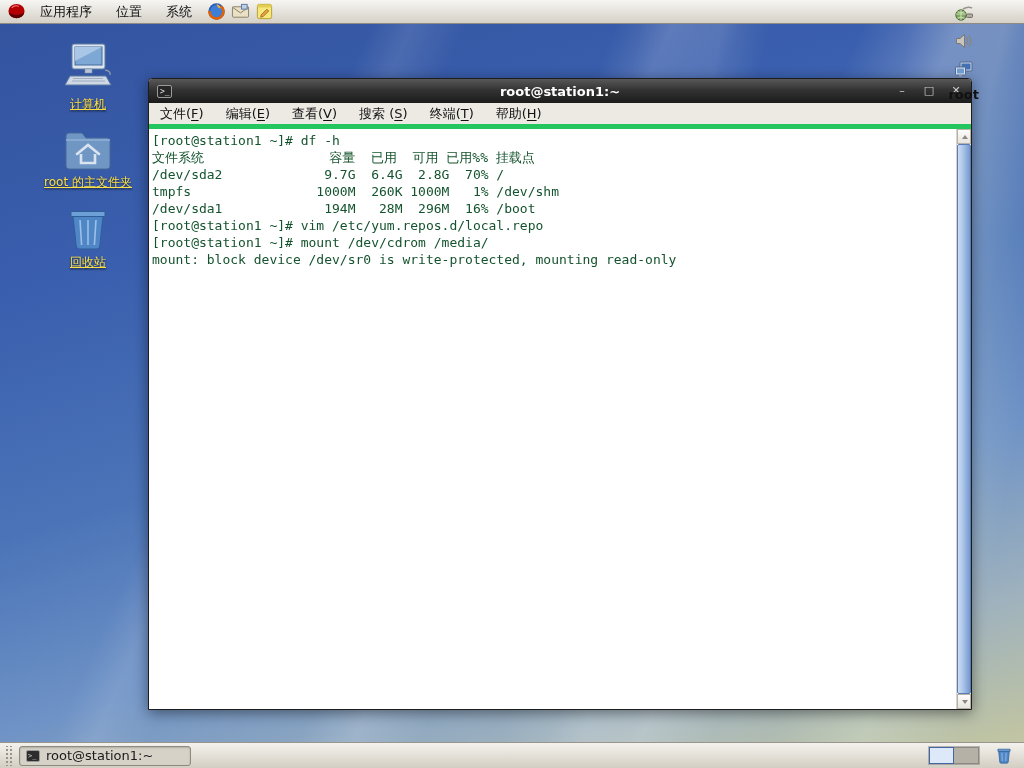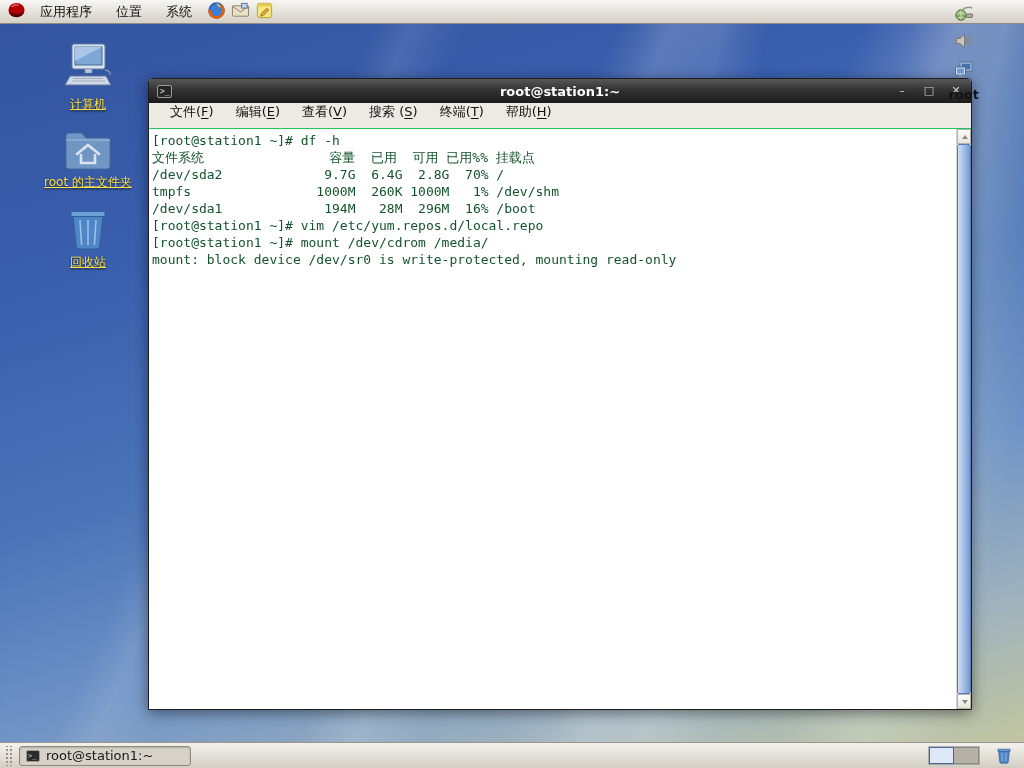--- a/index.html
+++ b/index.html
@@ -17,21 +17,21 @@
   }
   .desktop-bg .streaks2 { position:absolute; inset:0;
     background: linear-gradient(101deg, transparent 55%, rgba(255,255,255,.12) 62%, transparent 66%,
       transparent 78%, rgba(230,240,220,.25) 86%, transparent 94%);
   }
 
   
   .top-panel { position:absolute; left:0; top:0; width:1024px; height:24px; z-index:5;
     background: linear-gradient(#f7f6f3,#e2dfd8 60%,#d5d1c8);
     border-bottom:1px solid #8f8b82; display:flex; align-items:center; padding:0 6px; font-size:13px; color:#111; }
-  .tp-left { display:flex; align-items:flex-start; gap:4px; }
+  .tp-left { display:flex; align-items:center; gap:4px; }
   .tp-menu { padding:2px 10px; cursor:default; }
   .tp-right { margin-left:auto; display:flex; align-items:center; gap:8px;flex-direction:column; }
   .icon-btn { width:20px; height:20px; display:flex; align-items:center; justify-content:center; }
   .handle { width:9px; height:20px;
     background-image: radial-gradient(circle, #989388 1px, transparent 1.3px);
     background-size:4px 4px; background-position:1px 2px; }
   .clock { padding:0 4px; }
   .user-label { font-weight:bold; padding:0 6px; }
 
   
@@ -46,22 +46,22 @@
   .term-window { position:absolute; left:148px; top:78px; width:824px; height:632px; z-index:3;
     border:1px solid #1d1d1d; border-radius:4px 4px 0 0; box-shadow:0 3px 14px rgba(0,0,0,.45);
     display:flex; flex-direction:column; background:#fff; }
   .titlebar { height:24px; flex:0 0 24px; border-radius:3px 3px 0 0; position:relative;
     background: linear-gradient(#585858,#333 45%,#1b1b1b); display:flex; align-items:center; padding:0 8px; }
   .title-icon { width:15px; height:13px; background:#262626; border:1px solid #9b9b9b; border-radius:2px;
     color:#e0e0e0; font-size:8px; line-height:11px; text-align:left; padding-left:2px; font-family:"DejaVu Sans Mono",monospace; }
   .title-text { position:absolute; left:0; right:0; text-align:center; color:#fff; font-weight:bold; font-size:13px; }
   .win-controls { margin-left:auto; display:flex; gap:13px; z-index:1; }
   .win-btn { color:#cfcfcf; font-size:11px; line-height:24px; width:14px; text-align:center; cursor:default; }
-  .menubar { height:26px; flex:0 0 26px; background:#edeae4; border-bottom:1px solid #22c55e;
-    display:flex; padding-left:10px; }
+  .menubar { height:26px; flex:0 0 26px; background:#edeae4; border-bottom:5px solid #22c55e;
+    display:flex; align-items:center; }
   .tmenu-item { font-size:13px; color:#111; padding:0 11px; cursor:default; }
   .tmenu-item u { text-underline-offset:2px; }
   .term-body { flex:1; display:flex; min-height:0; }
   .term-text { flex:1; background:#fff; padding:3px 0 0 3px; overflow:hidden;
     font-family:"DejaVu Sans Mono","Liberation Mono",monospace; font-size:13px; line-height:17px; color:#14532d; }
   .tline { white-space:pre; }
   .cursor { display:inline-block; width:7px; height:14px; background:#000; vertical-align:-2px; }
   .term-scroll { flex:0 0 15px; border-left:1px solid #d8d4cd; display:flex; flex-direction:column; background:#fff; }
   .sbtn { flex:0 0 15px; background:linear-gradient(#fdfdfc,#e7e4de); border:1px solid #b7b2a9; position:relative; }
   .sbtn::after { content:""; position:absolute; left:3.5px; border-left:3px solid transparent; border-right:3px solid transparent; }

